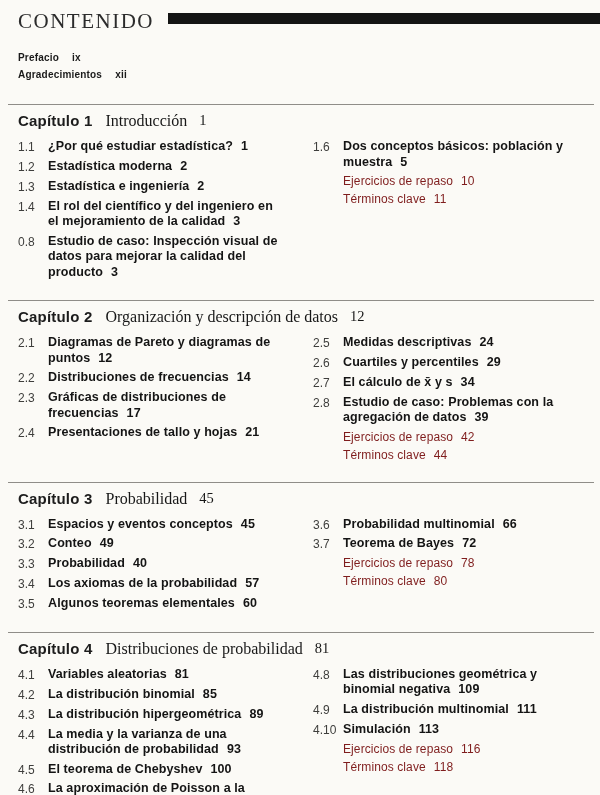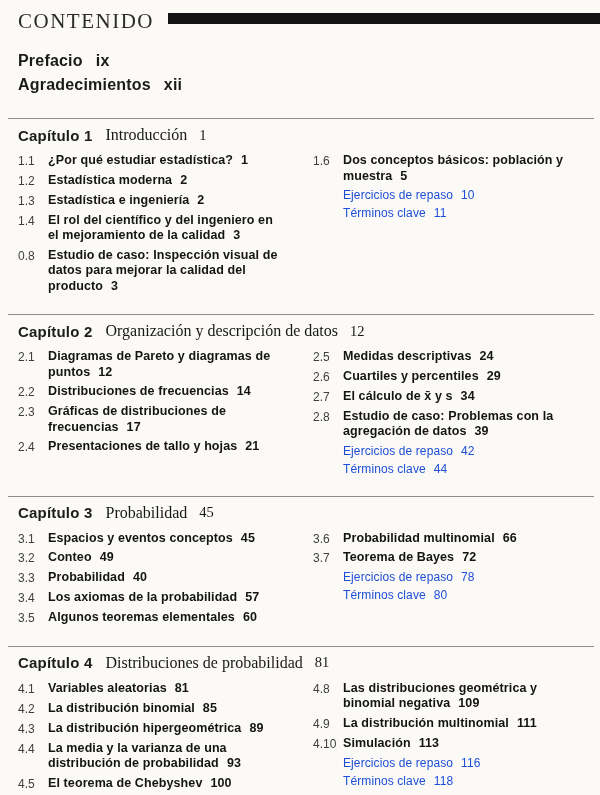--- a/index.html
+++ b/index.html
@@ -25,43 +25,43 @@
     white-space: nowrap;
   }
   .title-bar {
     flex: 1;
     height: 11px;
     background: #141414;
     margin-top: 3px;
     margin-right: -20px;
   }
   .front { margin-top: 20px; margin-bottom: 24px; }
-  .front-item { font-weight: bold; font-size: 16px; letter-spacing: .2px; margin-bottom: 6px; color: #1a1a1a; }
+  .front-item { font-weight: bold; font-size: 10px; letter-spacing: .2px; margin-bottom: 6px; color: #1a1a1a; }
   .front-item .fm-page { margin-left: 13px; }
 
   .chapter { margin-top: 16px; }
   .rule {
     border: none;
     border-top: 1px solid #8f8d88;
     margin: 0 -14px 7px -10px;
     height: 0;
   }
-  .ch-head { display: flex; align-items: center; gap: 13px; margin: 2px 0 9px 0; }
+  .ch-head { display: flex; align-items: flex-start; gap: 13px; margin: 2px 0 9px 0; }
   .ch-num { font-weight: bold; font-size: 15px; letter-spacing: .2px; }
   .ch-title { font-family: "Liberation Serif", serif; font-size: 16px; color: #171717; }
   .ch-page { font-family: "Liberation Serif", serif; font-size: 14.5px; color: #171717; margin-left: -1px; }
 
   .cols { display: flex; gap: 28px; }
   .col { flex: 1; min-width: 0; }
   .entry { display: flex; font-size: 12.5px; line-height: 1.24; margin-bottom: 4px; }
   .e-num { width: 30px; flex: none; color: #3e3e3c; font-size: 12px; padding-top: 1px; }
   .e-text { font-weight: bold; color: #141414; letter-spacing: .1px; }
   .e-page { margin-left: 8px; font-weight: bold; }
   .entry.light { margin-bottom: 3px; }
-  .entry.light .e-text { font-weight: 400; color: #1d4ed8; font-size: 12px; }
+  .entry.light .e-text { font-weight: 400; color: #7f1d1d; font-size: 12px; }
   .entry.light .e-page { font-weight: 400; margin-left: 8px; }
 </style>
 </head>
 <body>
 
 <div class="page">
 
   <div class="masthead">
     <div class="doc-title">CONTENIDO</div>
     <div class="title-bar"></div>

